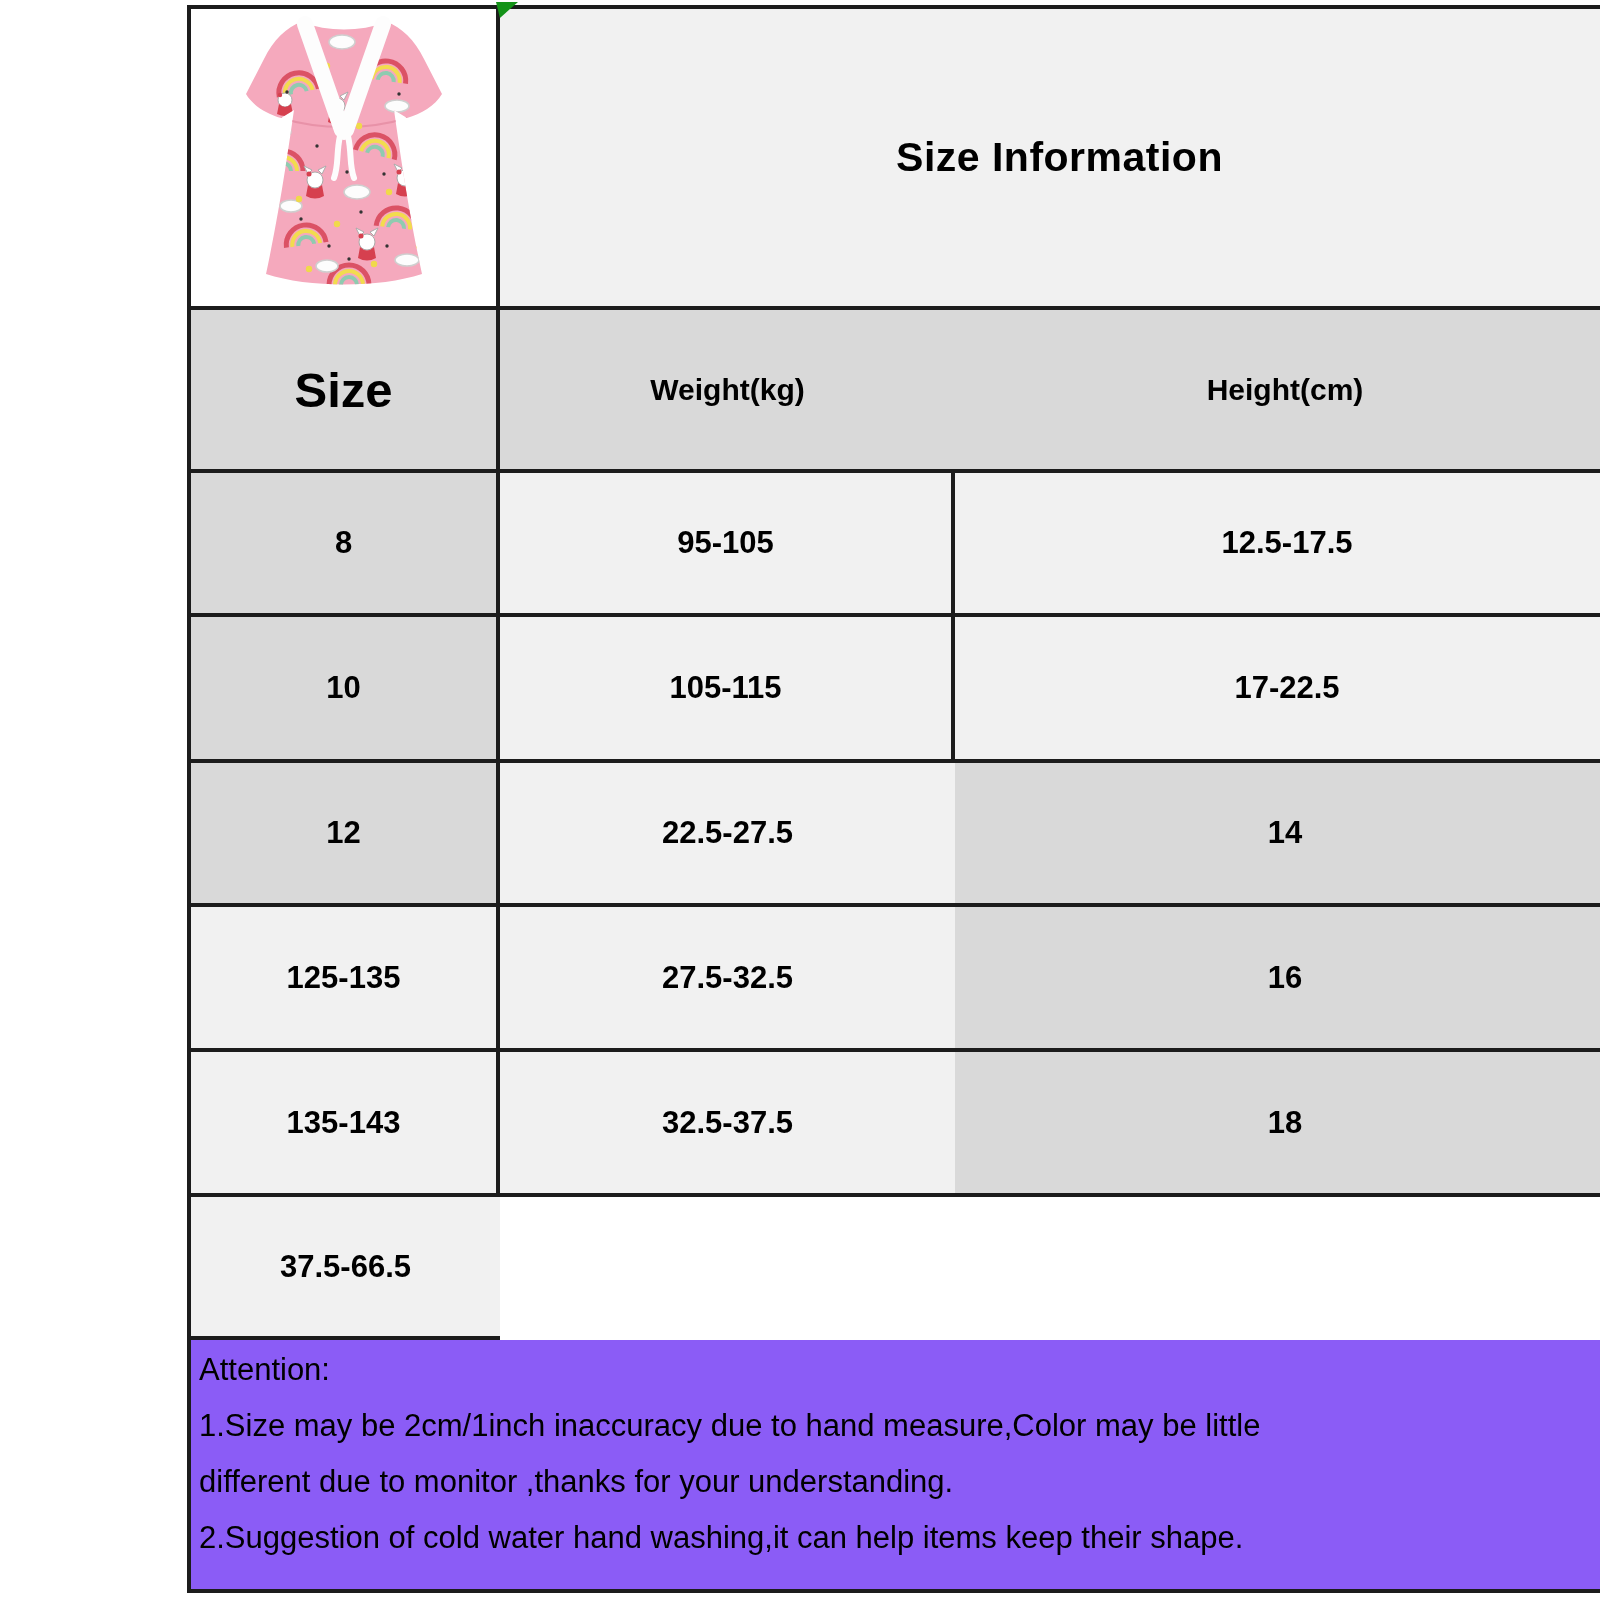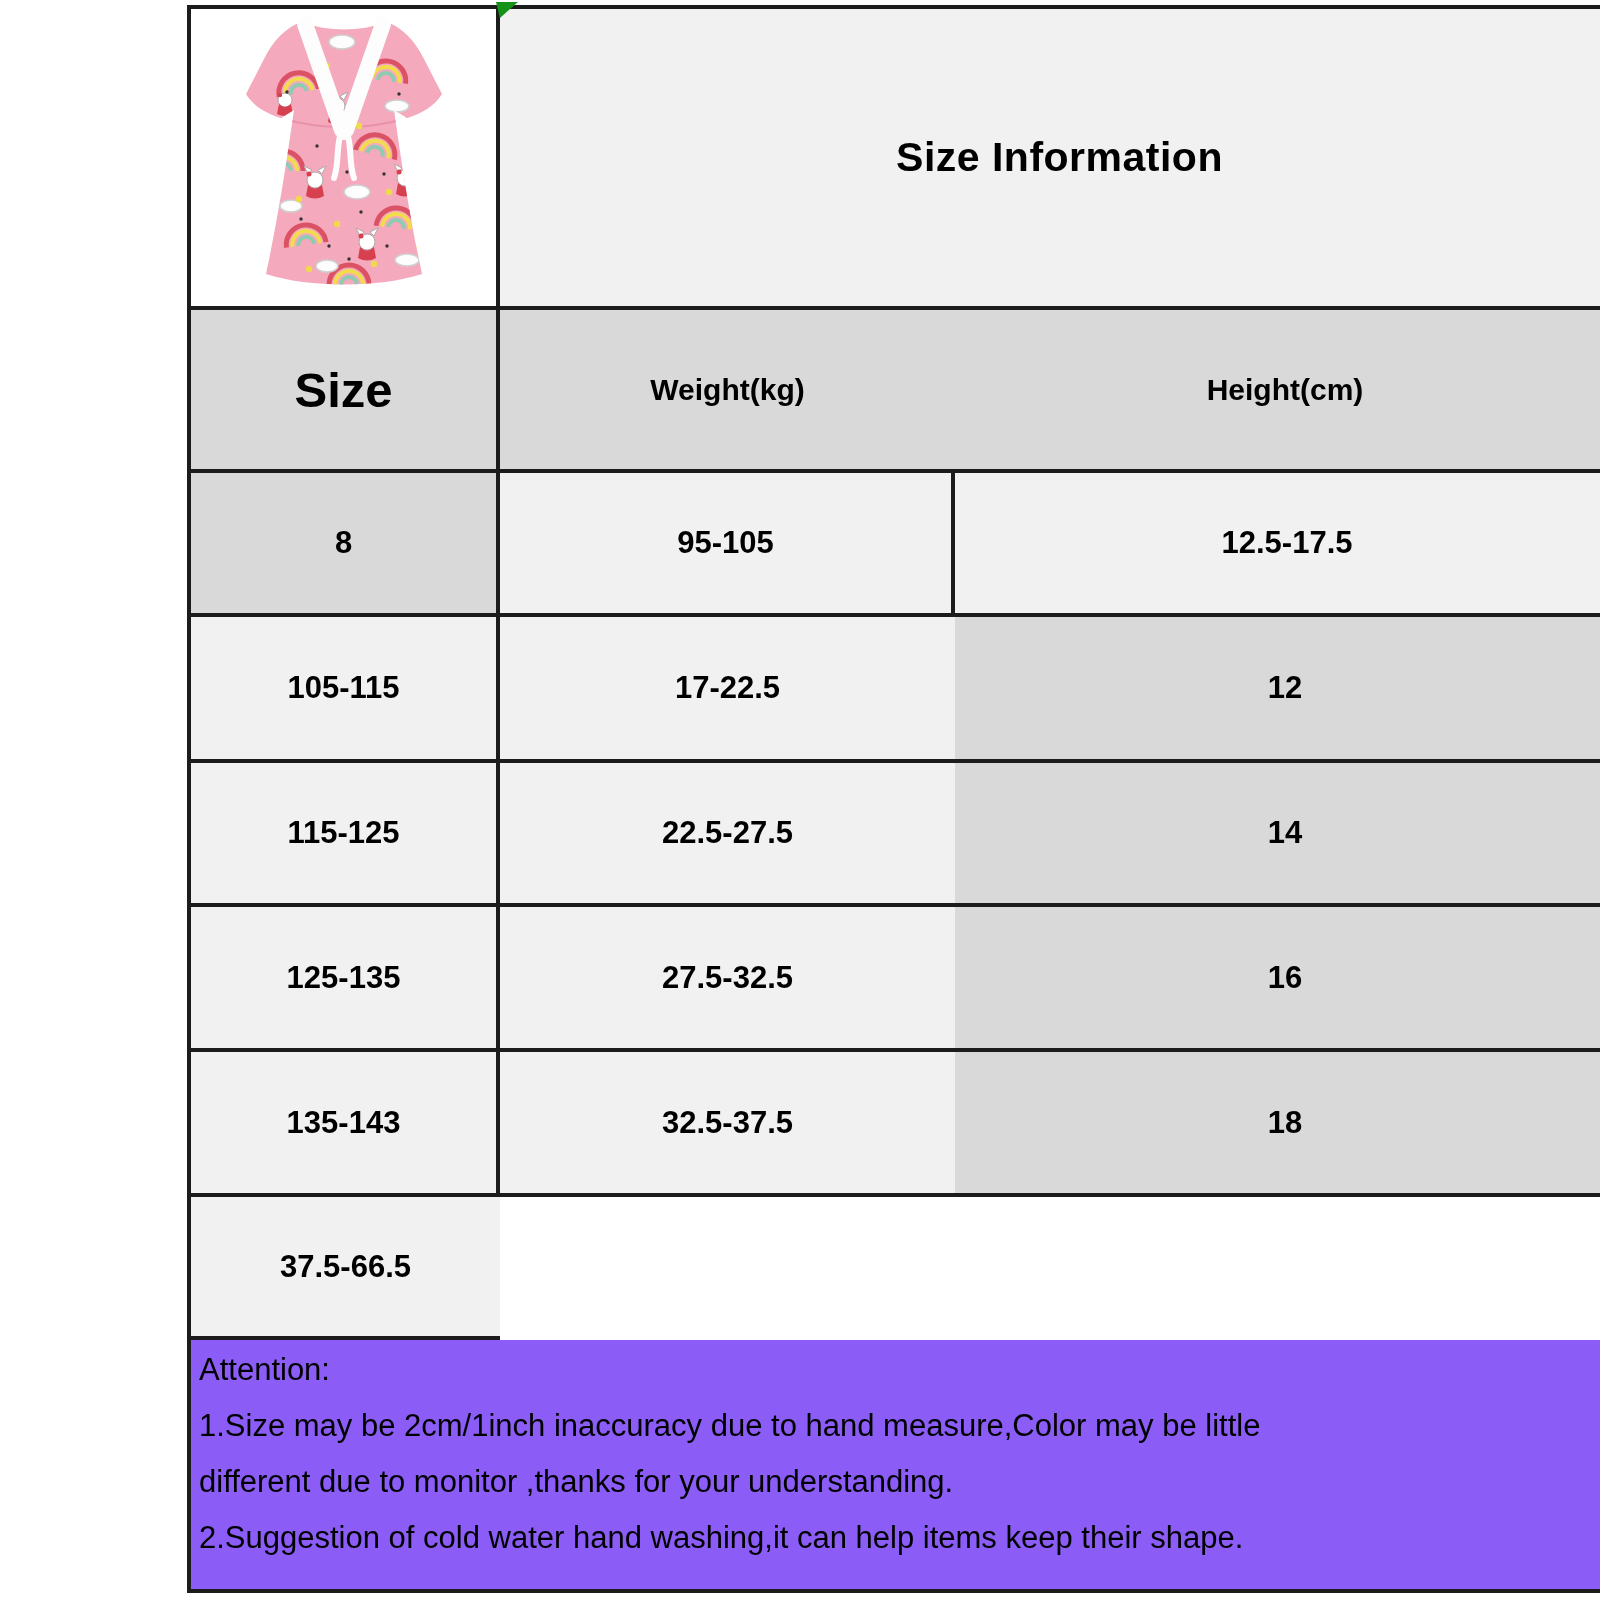--- a/index.html
+++ b/index.html
@@ -210,25 +210,25 @@
   <div class="cell bg-light last-col title-cell">Size Information</div>
 
   <div class="cell bg-gray size-head">Size</div>
   <div class="cell bg-gray last-col col-head">Weight(kg)</div>
   <div class="cell bg-gray col-head">Height(cm)</div>
 
   <div class="cell bg-gray data-val">8</div>
   <div class="cell bg-light data-val">95-105</div>
   <div class="cell bg-light last-col data-val">12.5-17.5</div>
 
+  <div class="cell bg-gray data-val">10</div>
   <div class="cell bg-light data-val">105-115</div>
   <div class="cell bg-light last-col data-val">17-22.5</div>
 
   <div class="cell bg-gray data-val">12</div>
-  <div class="cell bg-light data-val">115-125</div>
   <div class="cell bg-light last-col data-val">22.5-27.5</div>
 
   <div class="cell bg-gray data-val">14</div>
   <div class="cell bg-light data-val">125-135</div>
   <div class="cell bg-light last-col data-val">27.5-32.5</div>
 
   <div class="cell bg-gray data-val">16</div>
   <div class="cell bg-light data-val">135-143</div>
   <div class="cell bg-light last-col data-val">32.5-37.5</div>
 

